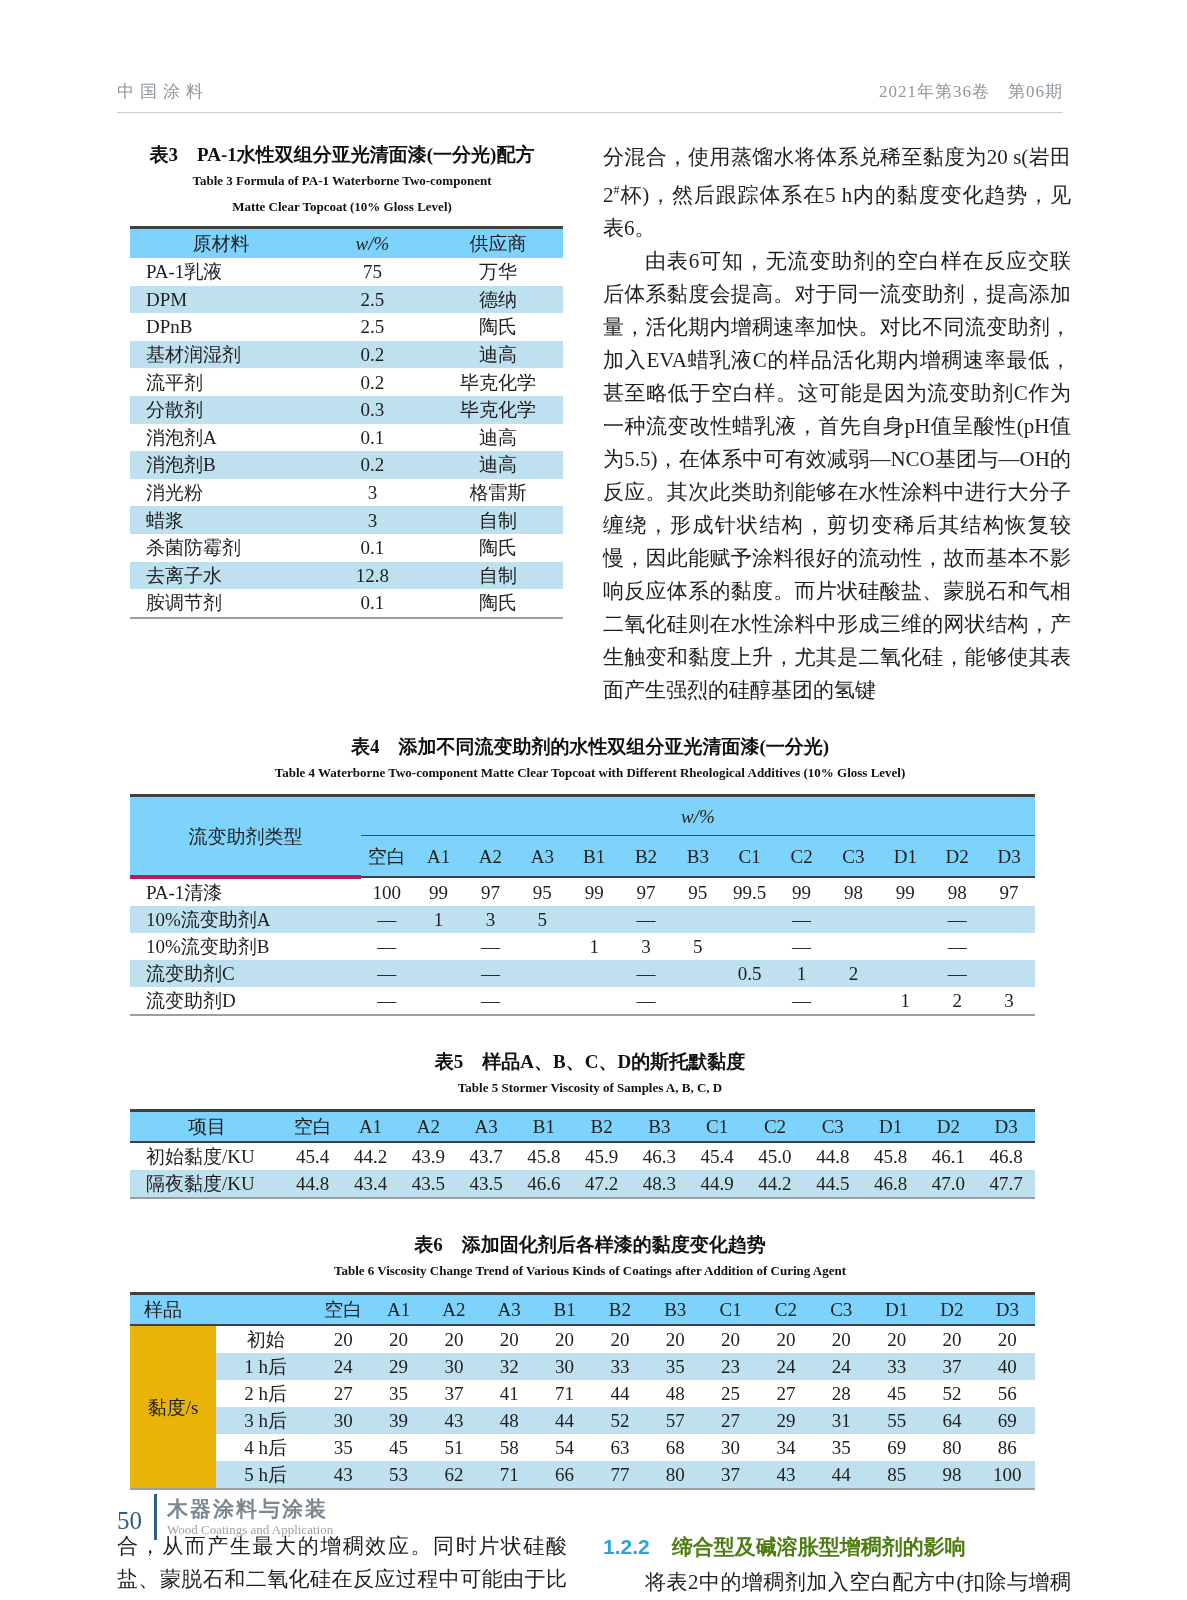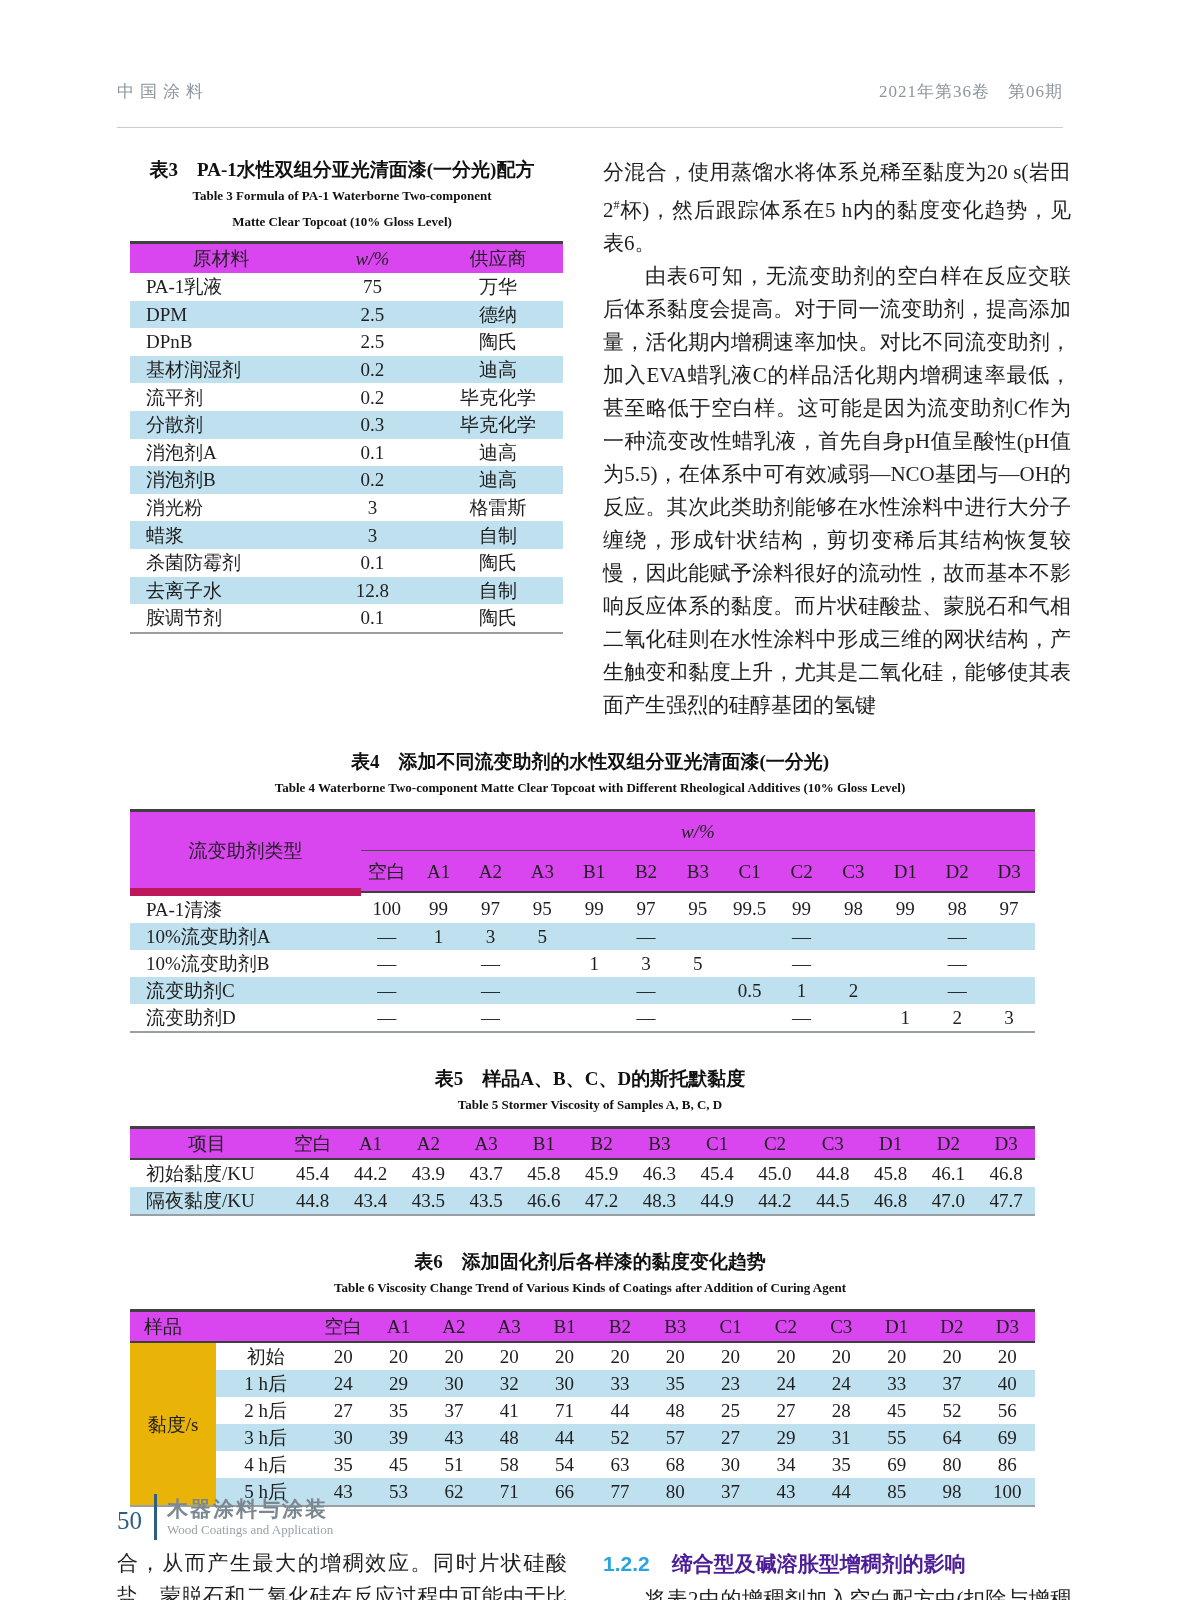--- a/index.html
+++ b/index.html
@@ -2,21 +2,21 @@
 <html><head>
 <meta charset="utf-8">
 <style>
   html,body{margin:0;padding:0;background:#ffffff;}
   body{width:1187px;height:1600px;overflow:hidden;position:relative;
        font-family:"Liberation Serif","DejaVu Serif",serif;color:#1f1f1f;}
   .page{box-sizing:border-box;width:1187px;height:1600px;padding:80px 124px 0 117px;position:relative;}
 
   
   .pg-header{display:flex;justify-content:space-between;align-items:flex-end;
-             color:#8d969d;font-size:17px;padding-bottom:24px;border-bottom:1px solid #c9ced3;}
+             color:#8d969d;font-size:17px;padding-bottom:9px;border-bottom:1px solid #c9ced3;}
   .pg-header .journal{letter-spacing:6px;}
   .pg-header .issue{letter-spacing:1px;}
 
   
   .cols{display:flex;gap:36px;}
   .top-cols{margin-top:28px;}
   .bottom-cols{margin-top:40px;}
   .col-left{width:450px;flex:none;}
   .col-right{width:468px;flex:none;}
 
@@ -28,50 +28,50 @@
   
   .tbl-caption{text-align:center;font-weight:bold;color:#111;}
   .cap-cn{font-size:19px;line-height:27px;white-space:nowrap;}
   .cap-en{font-size:13px;line-height:26px;white-space:nowrap;}
 
   
   table.datatable{border-collapse:collapse;table-layout:fixed;font-size:19px;
                   border-top:3px solid #404040;border-bottom:2px solid #9a9fa3;}
   .datatable th,.datatable td{font-weight:normal;text-align:center;padding:0;
                               height:27px;line-height:27px;overflow:hidden;}
-  .datatable thead th{background:#d946ef;}
+  .datatable thead th{background:#7dd3fc;}
   .datatable tr.zebra td{background:#bfe0ee;}
   .ital{font-style:italic;}
 
   .t3{width:433px;margin:6px 0 0 13px;}
   .t3 thead th{height:29px;}
   .t3 td.row-label{text-align:left;padding-left:16px;}
   .t3 td,.t3 th{height:27.6px;}
 
   .t4,.t5,.t6{width:905px;margin:8px 0 0 13px;}
-  .t4 thead th.corner{border-bottom:8px solid #be185d;}
+  .t4 thead th.corner{border-bottom:4px solid #be185d;}
   .t4 thead th.span-hdr{height:38px;border-bottom:1px solid #4a4a4a;}
   .t4 thead tr.sub th{height:40px;border-bottom:2px solid #3f3f3f;}
   .t4 td.row-label{text-align:left;padding-left:16px;}
 
   .t5 thead th,.t6 thead th{height:29px;border-bottom:2px solid #3f3f3f;}
   .t5 td.row-label{text-align:left;padding-left:16px;}
 
   .t6 th.corner{text-align:left;padding-left:14px;}
   .t6 td.group-label{background:#eab308;}
 
   .tbl-block-4{margin-top:26px;}
   .tbl-block-5{margin-top:32px;}
   .tbl-block-6{margin-top:32px;}
 
   
   .sec-head{font-size:21px;line-height:33px;margin-bottom:2px;}
   .sec-num{color:#29a4dd;font-family:"Liberation Sans","DejaVu Sans",sans-serif;
            font-weight:bold;margin-right:22px;}
-  .sec-title{font-family:"Liberation Sans","DejaVu Sans",sans-serif;font-weight:bold;color:#4c1d95;}
+  .sec-title{font-family:"Liberation Sans","DejaVu Sans",sans-serif;font-weight:bold;color:#4d7c0f;}
 
   
   .footer{position:absolute;left:117px;top:1494px;display:flex;align-items:center;}
   .footer .pageno{color:#2d5f80;font-size:25px;margin-right:12px;position:relative;top:4px;}
   .footer .vbar{width:3px;height:46px;background:#2d5f80;margin-right:10px;}
   .foot-cn{color:#7b8791;font-weight:bold;font-size:21px;letter-spacing:2px;
            font-family:"Liberation Sans","DejaVu Sans",sans-serif;line-height:24px;}
   .foot-en{color:#9aa3ab;font-size:13px;line-height:17px;}
 </style>
 </head>

